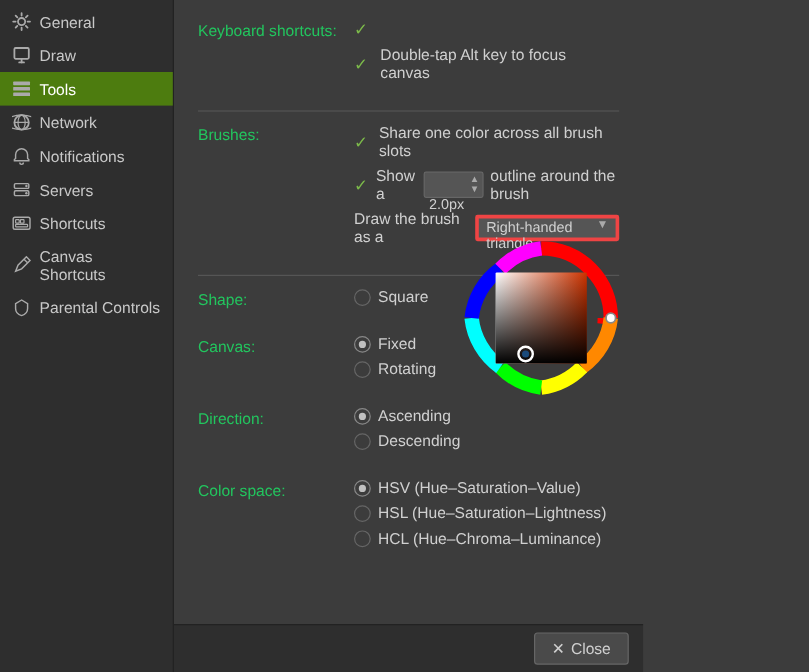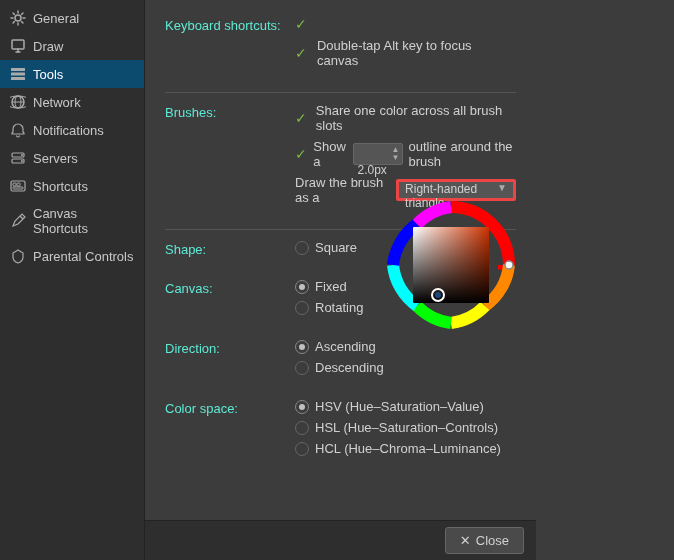--- a/index.html
+++ b/index.html
@@ -29,21 +29,21 @@
     .sidebar-item {
       display: flex;
       align-items: center;
       gap: 7px;
       padding: 6px 10px;
       cursor: pointer;
       color: #c8c8c8;
       font-size: 13px;
     }
     .sidebar-item.active {
-      background: #0c4a6e;
+      background: #4d7c0f;
       color: #ffffff;
       text-align: right;
     }
     .sidebar-icon {
       width: 16px;
       height: 16px;
       display: inline-flex;
       align-items: center;
       justify-content: center;
       flex-shrink: 0;
@@ -56,21 +56,21 @@
       overflow-y: auto;
       position: relative;
     }
     .section {
       display: flex;
       margin-bottom: 18px;
     }
     .section-label {
       width: 130px;
       flex-shrink: 0;
-      color: #5eead4;
+      color: #22c55e;
       font-size: 13px;
       padding-top: 2px;
     }
     .section-content {
       flex: 1;
     }
     .row {
       display: flex;
       align-items: center;
       margin-bottom: 6px;
@@ -381,21 +381,21 @@
 
     <div class="section">
       <div class="section-label">Color space:</div>
       <div class="section-content">
         <div class="row">
           <div class="radio-btn selected"></div>
           <span>HSV (Hue–Saturation–Value)</span>
         </div>
         <div class="row">
           <div class="radio-btn"></div>
-          <span>HSL (Hue–Saturation–Controls)</span>
+          <span>HSL (Hue–Saturation–Lightness)</span>
         </div>
         <div class="row">
           <div class="radio-btn"></div>
           <span>HCL (Hue–Chroma–Luminance)</span>
         </div>
       </div>
     </div>
 
     <div class="color-wheel-container">
       <svg class="color-wheel-svg" viewBox="0 0 130 130">

